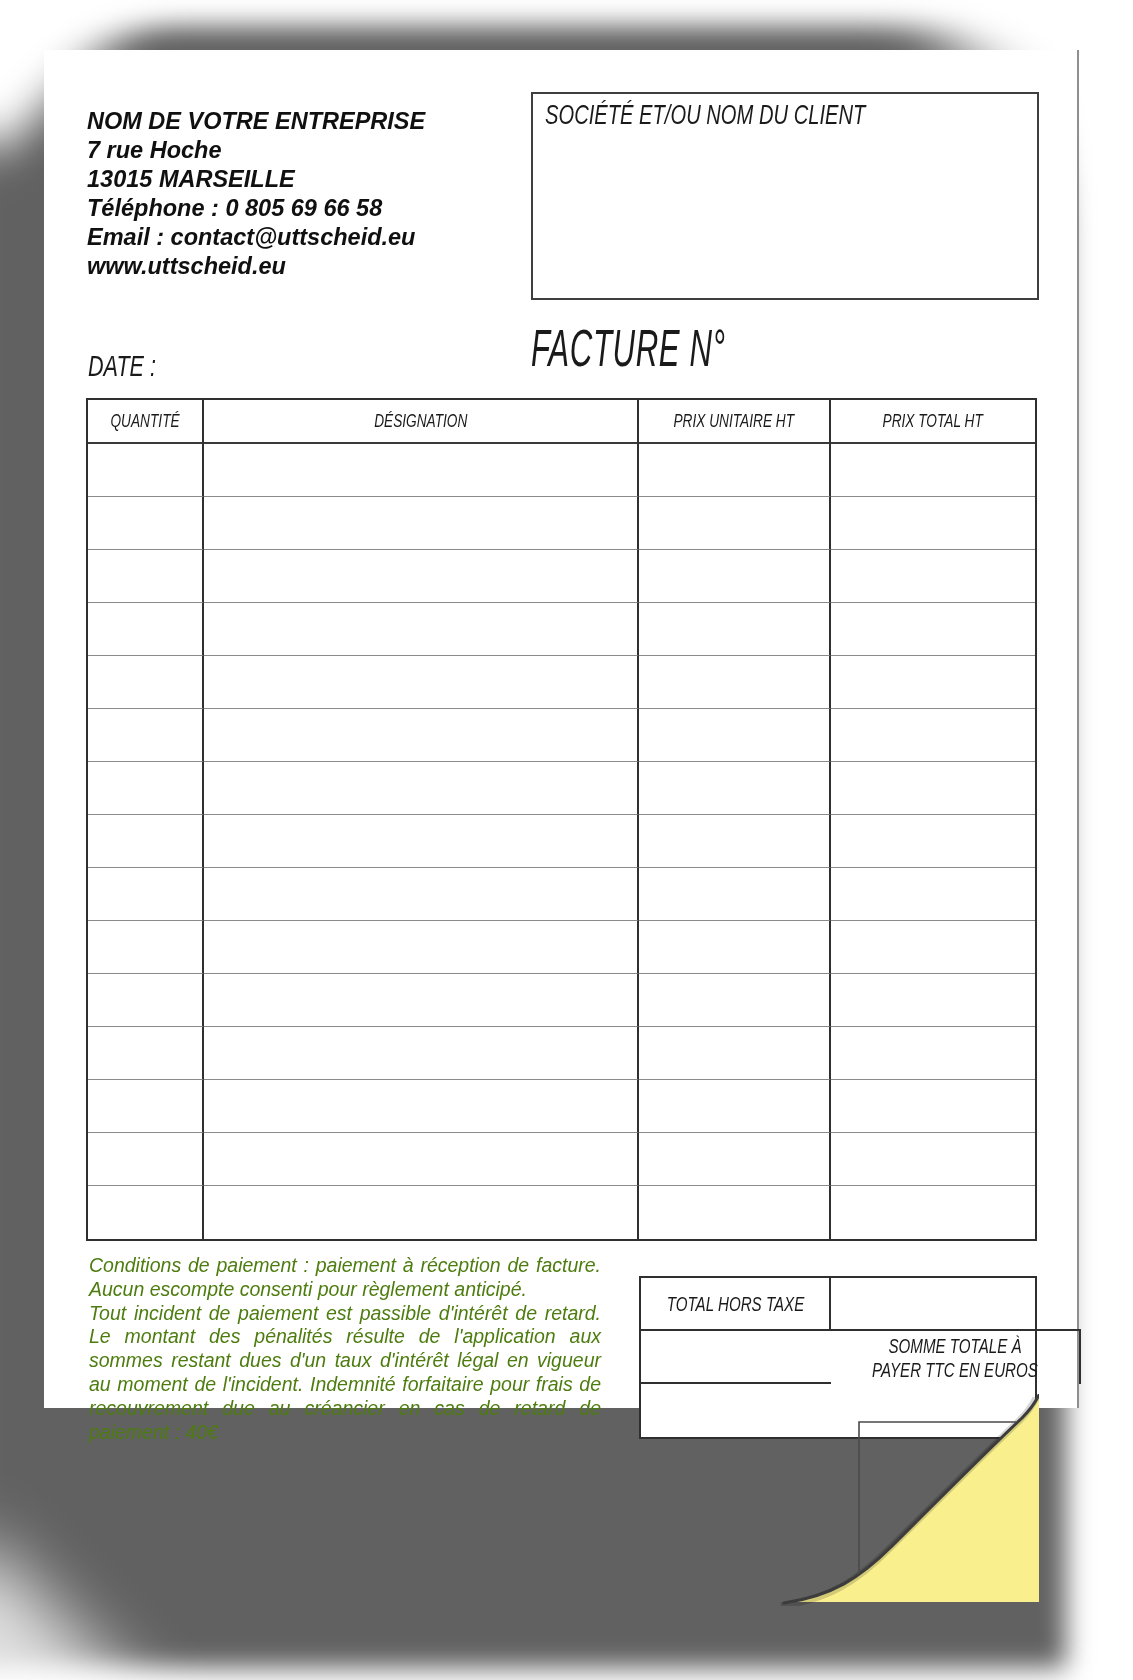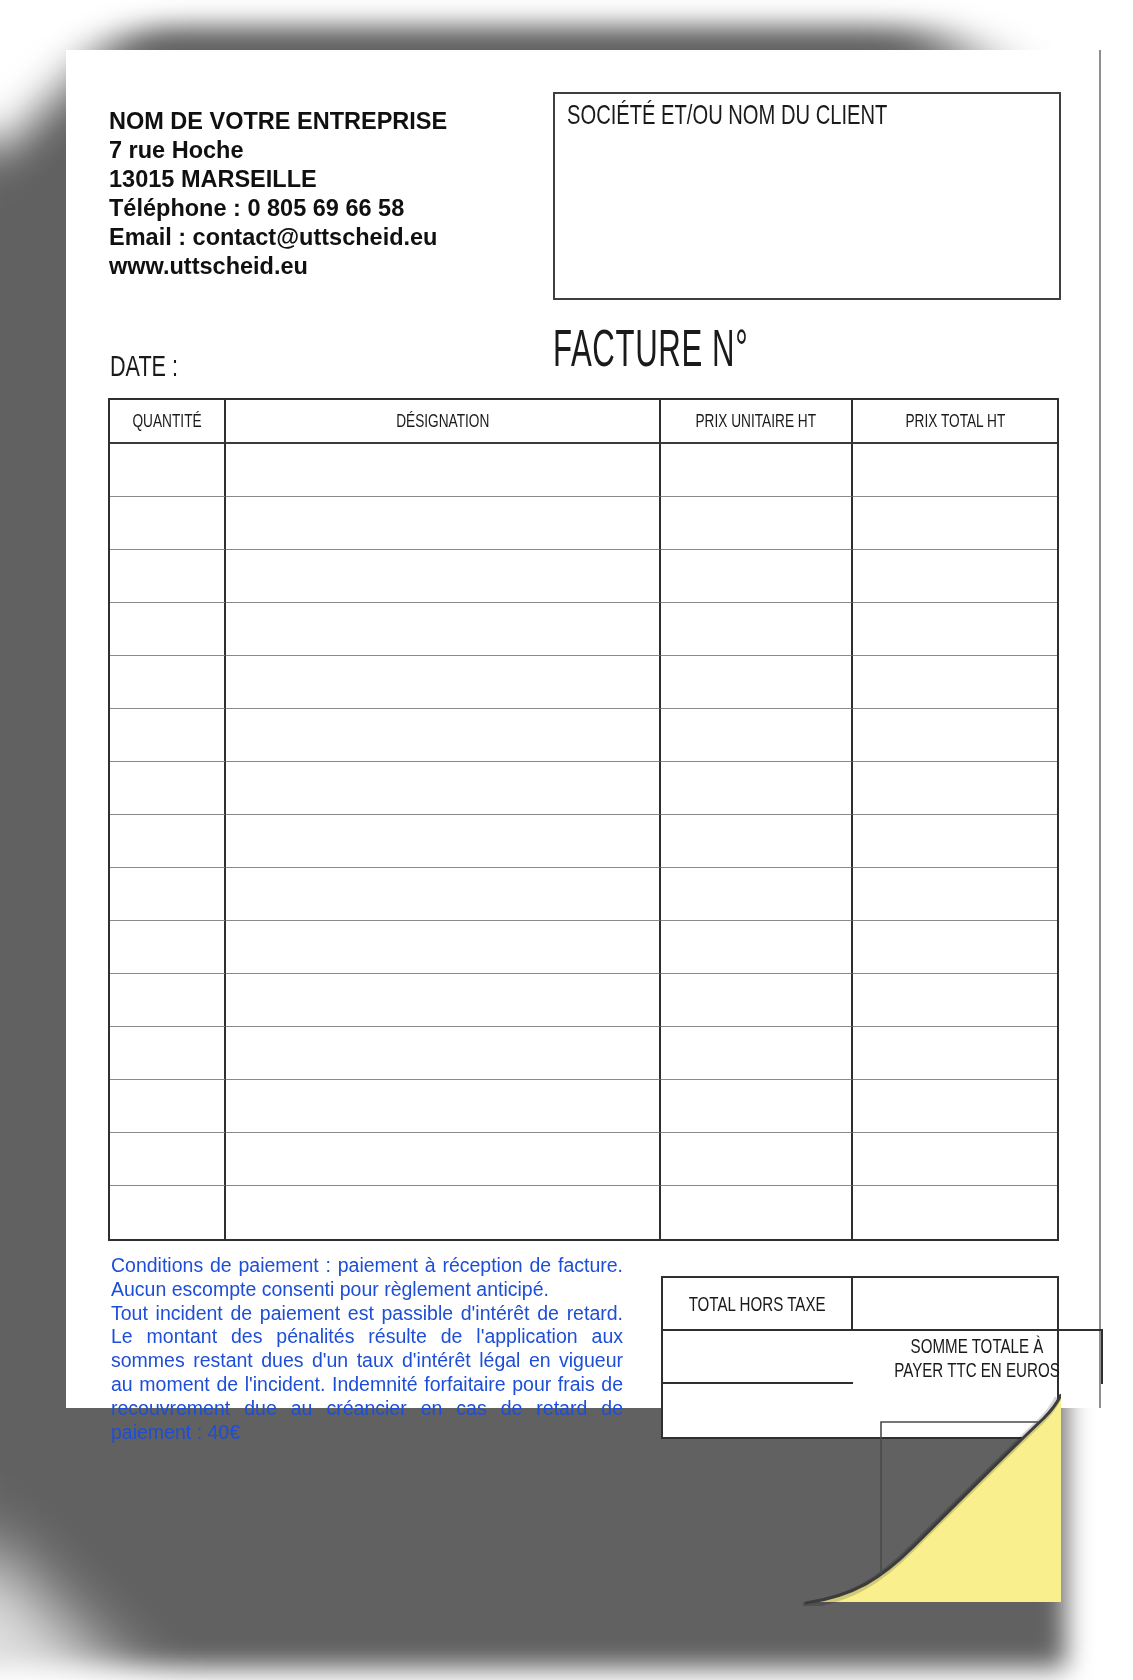--- a/index.html
+++ b/index.html
@@ -11,22 +11,22 @@
   .shadow-main {
     position:absolute; left:-28px; top:26px; width:1094px; height:1642px;
     background:#616161; filter:blur(13px);
   }
   .corner-wash { position:absolute; background:#ffffff; }
   .wash-tl { left:-120px; top:-120px; width:230px; height:230px; transform:rotate(45deg); filter:blur(22px); }
   .wash-tr { right:-140px; top:-150px; width:300px; height:300px; transform:rotate(-45deg); filter:blur(30px); }
   .wash-bl { left:-150px; bottom:-170px; width:260px; height:260px; transform:rotate(-45deg); filter:blur(34px); opacity:.8; }
   
   .page {
-    position:absolute; left:66px; top:50px; width:1035px; height:1358px;
-    background:#ffffff; box-sizing:border-box; border-right:2px solid #8f8f8f;
+    position:absolute; left:44px; top:50px; width:1035px; height:1358px;
+    background:#ffffff; box-sizing:border-box; border-right:2px solid #8f8f8f;font-style:italic;
   }
   
   .cond { display:inline-block; transform:scaleX(0.72); transform-origin:center center;
           white-space:nowrap; color:#1a1a1a; font-weight:400; }
   .cond-left { transform-origin:left center; }
   
   .company { position:absolute; left:43px; top:57px; font-size:23.5px; line-height:29px;
              font-weight:700; color:#101010; }
   .company .grp2 { }
   
@@ -52,21 +52,21 @@
             display:grid; grid-template-columns:190px 1fr; grid-auto-rows:53px;
             border:2px solid #2f2f2f; box-sizing:border-box; background:#ffffff;margin-top:37px; }
   .t-label { display:flex; align-items:center; justify-content:center;
              border-right:2px solid #2f2f2f; border-bottom:2px solid #2f2f2f; font-size:21px; }
   .t-value { border-bottom:2px solid #2f2f2f; }
   .totals .rlast { border-bottom:none; }
   .tva-gap { display:inline-block; width:42px; }
   .wrap2 { white-space:normal; width:248px; text-align:center; line-height:1.1; }
   
   .terms { position:absolute; left:45px; top:1204px; width:512px; font-size:19.5px;
-           line-height:23.8px; text-align:justify; color:#1d4ed8; }
+           line-height:23.8px; text-align:justify; color:#4d7c0f; }
   .terms p { margin:0; }
   
   .curl { position:absolute; left:730px; top:1344px; width:265px; height:212px; }
 </style>
 </head>
 <body>
 
 <div id="canvas">
   <div class="shadow-main"></div>
   <div class="corner-wash wash-tl"></div>

